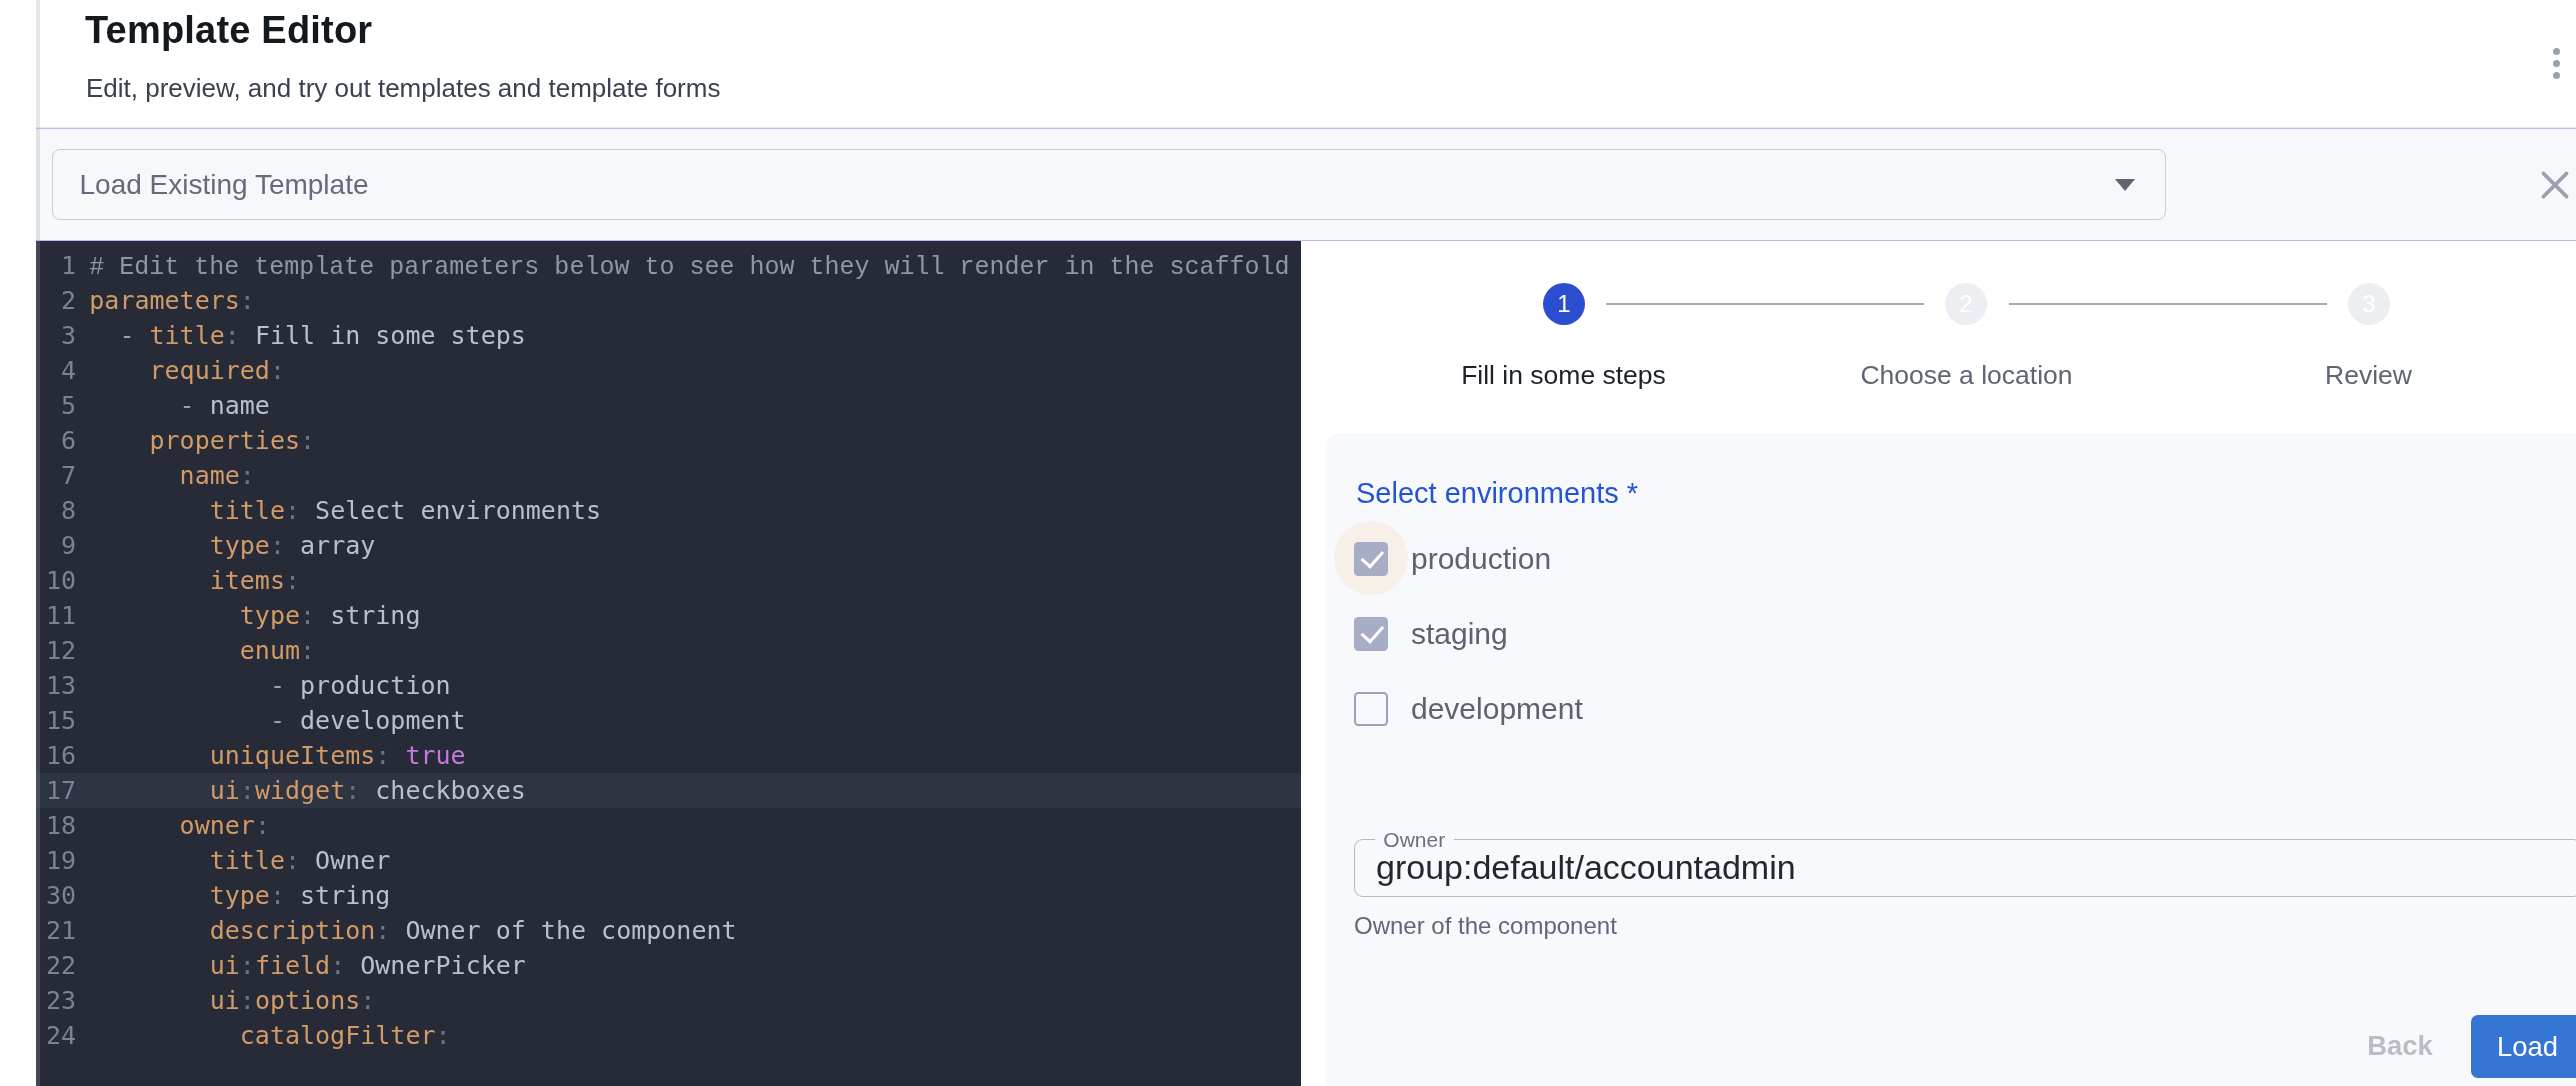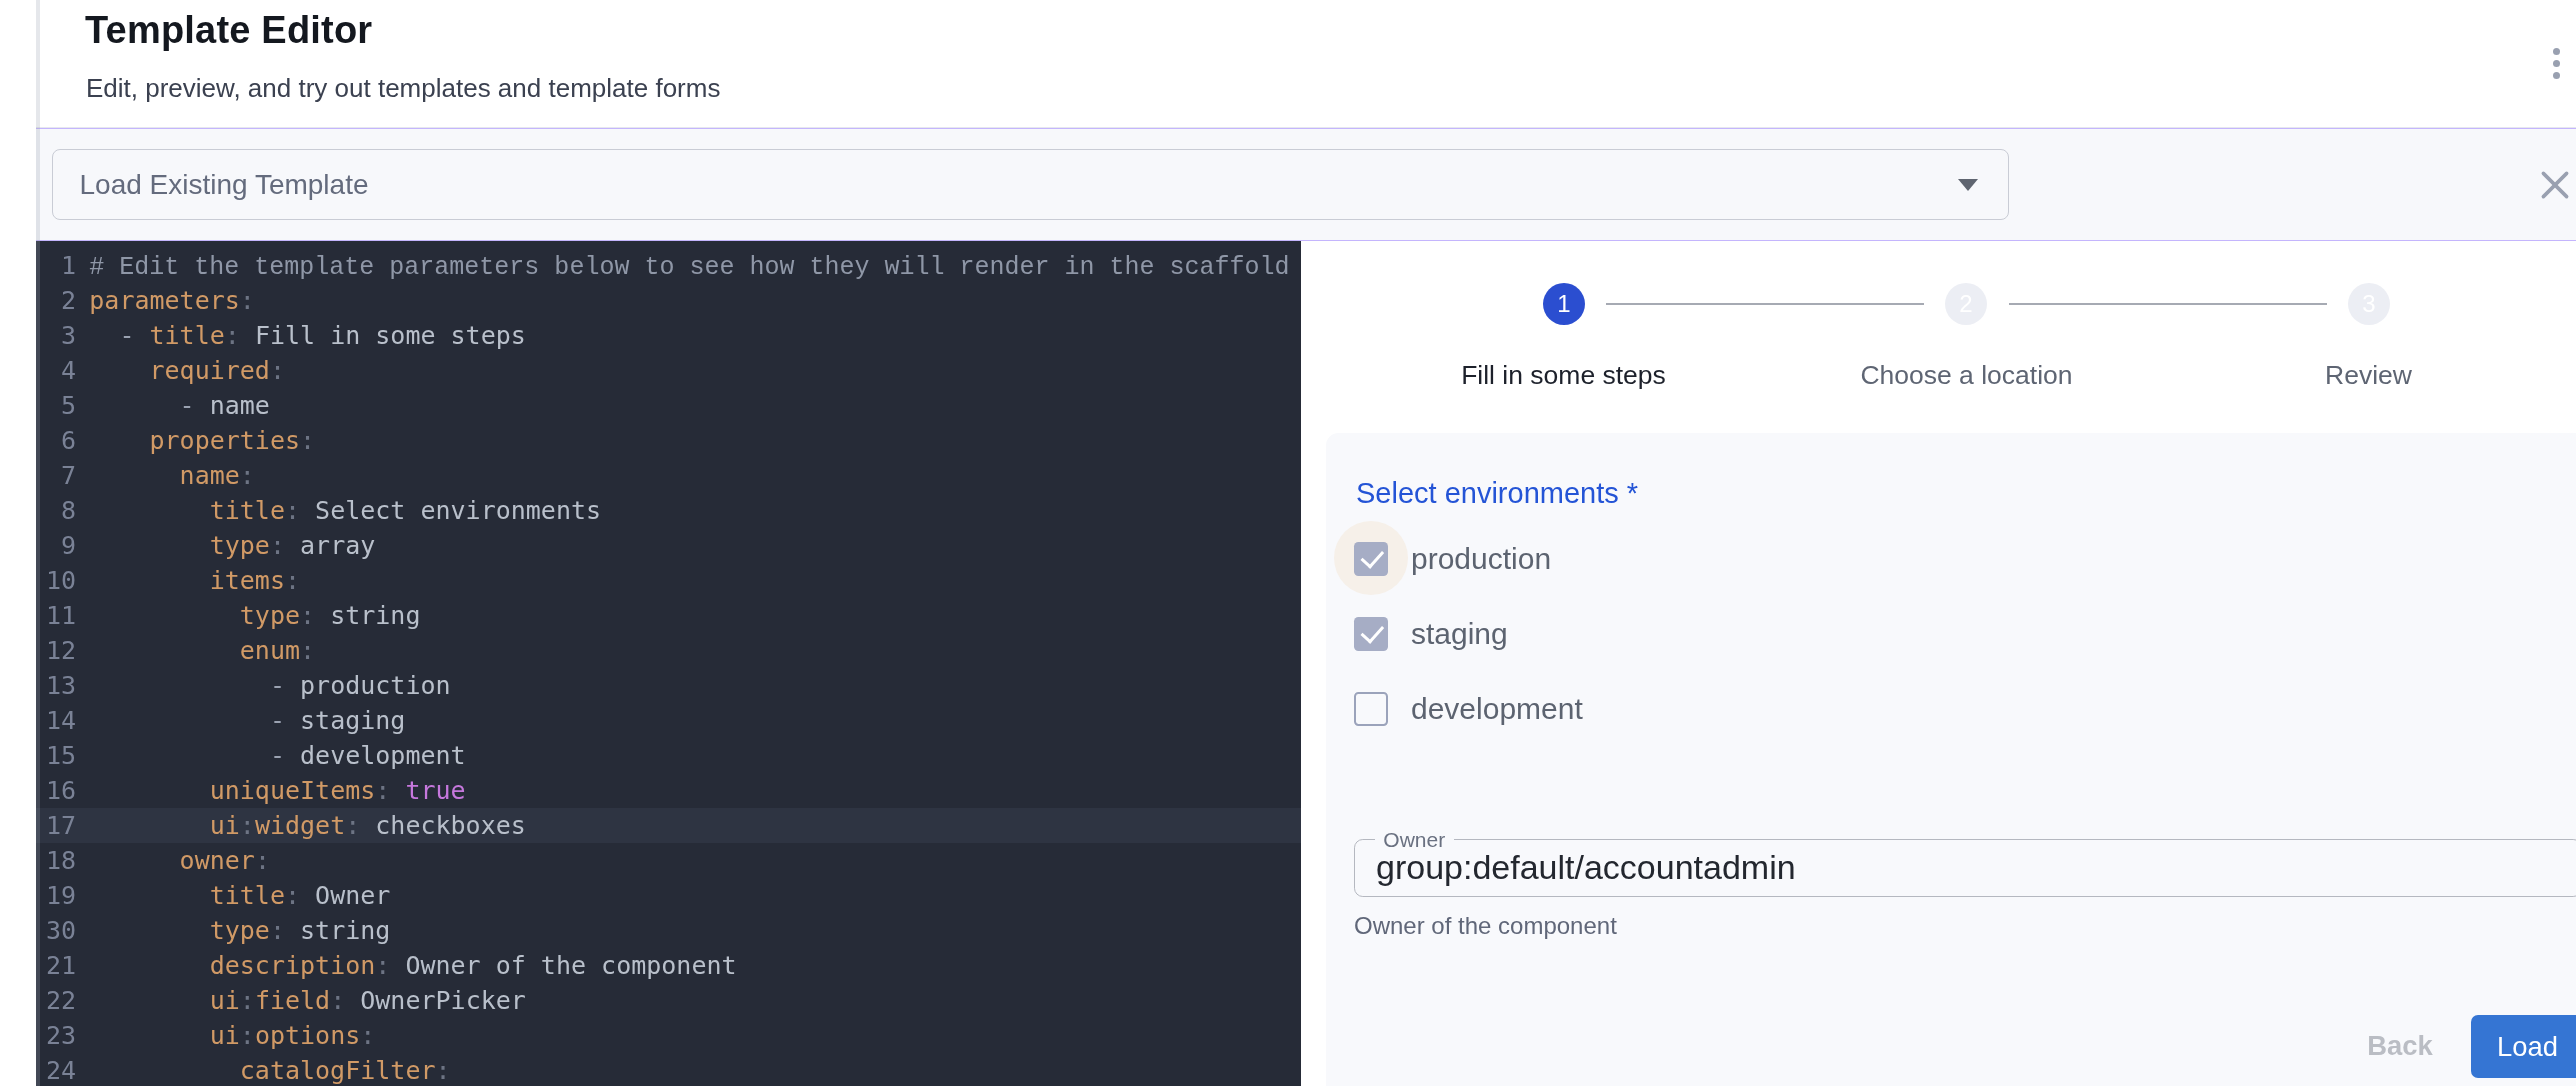--- a/index.html
+++ b/index.html
@@ -15,21 +15,21 @@
           border-bottom:1.8px solid var(--divider);}
   .page-title{position:absolute;left:49px;top:8.8px;font-size:38px;font-weight:bold;
               color:var(--title-text);margin:0;letter-spacing:0.2px;}
   .page-subtitle{position:absolute;left:50px;top:73px;font-size:26px;color:var(--subtitle-text);margin:0;}
   .kebab-btn{position:absolute;left:2495px;top:35px;width:50px;height:57px;border:none;background:none;
              cursor:pointer;display:flex;flex-direction:column;align-items:center;justify-content:center;padding:0;}
   .kebab-btn .dot{width:7px;height:7px;border-radius:50%;background:var(--icon-gray);margin:2.5px 0;}
 
   
   .toolbar{position:absolute;left:0;top:129px;width:2576px;height:111px;background:var(--strip-bg);}
-  .select-box{position:absolute;left:16px;top:19.5px;width:1957px;height:71px;box-sizing:border-box;
+  .select-box{position:absolute;left:16px;top:19.5px;width:2114px;height:71px;box-sizing:border-box;
               border:1.8px solid var(--select-border);border-radius:8px;cursor:pointer;padding-left:31px;}
   .select-text{position:absolute;left:26.5px;top:0;line-height:69px;font-size:28px;color:var(--select-text);}
   .caret{position:absolute;right:30px;top:29px;width:0;height:0;
          border-left:10.6px solid transparent;border-right:10.6px solid transparent;
          border-top:12.4px solid #5F6570;}
   .clear-btn{position:absolute;left:2498px;top:35px;width:42px;height:42px;border:none;background:none;
              cursor:pointer;padding:0;}
   .clear-btn svg{display:block;margin:auto;}
 
   
@@ -129,21 +129,20 @@
         <div class="code-line"><span class="gutter">4</span><span class="code-text"><span class="seg-w">    </span><span class="seg-k">required</span><span class="seg-p">:</span></span></div>
         <div class="code-line"><span class="gutter">5</span><span class="code-text"><span class="seg-w">      </span><span class="seg-d">- </span><span class="seg-v">name</span></span></div>
         <div class="code-line"><span class="gutter">6</span><span class="code-text"><span class="seg-w">    </span><span class="seg-k">properties</span><span class="seg-p">:</span></span></div>
         <div class="code-line"><span class="gutter">7</span><span class="code-text"><span class="seg-w">      </span><span class="seg-k">name</span><span class="seg-p">:</span></span></div>
         <div class="code-line"><span class="gutter">8</span><span class="code-text"><span class="seg-w">        </span><span class="seg-k">title</span><span class="seg-p">:</span><span class="seg-v"> Select environments</span></span></div>
         <div class="code-line"><span class="gutter">9</span><span class="code-text"><span class="seg-w">        </span><span class="seg-k">type</span><span class="seg-p">:</span><span class="seg-v"> array</span></span></div>
         <div class="code-line"><span class="gutter">10</span><span class="code-text"><span class="seg-w">        </span><span class="seg-k">items</span><span class="seg-p">:</span></span></div>
         <div class="code-line"><span class="gutter">11</span><span class="code-text"><span class="seg-w">          </span><span class="seg-k">type</span><span class="seg-p">:</span><span class="seg-v"> string</span></span></div>
         <div class="code-line"><span class="gutter">12</span><span class="code-text"><span class="seg-w">          </span><span class="seg-k">enum</span><span class="seg-p">:</span></span></div>
         <div class="code-line"><span class="gutter">13</span><span class="code-text"><span class="seg-w">            </span><span class="seg-d">- </span><span class="seg-v">production</span></span></div>
-        <div class="code-line"><span class="gutter">14</span><span class="code-text"><span class="seg-w">            </span><span class="seg-d">- </span><span class="seg-v">staging</span></span></div>
         <div class="code-line"><span class="gutter">15</span><span class="code-text"><span class="seg-w">            </span><span class="seg-d">- </span><span class="seg-v">development</span></span></div>
         <div class="code-line"><span class="gutter">16</span><span class="code-text"><span class="seg-w">        </span><span class="seg-k">uniqueItems</span><span class="seg-p">:</span><span class="seg-v"> </span><span class="seg-b">true</span></span></div>
         <div class="code-line active"><span class="gutter">17</span><span class="code-text"><span class="seg-w">        </span><span class="seg-k">ui</span><span class="seg-p">:</span><span class="seg-k">widget</span><span class="seg-p">:</span><span class="seg-v"> checkboxes</span></span></div>
         <div class="code-line"><span class="gutter">18</span><span class="code-text"><span class="seg-w">      </span><span class="seg-k">owner</span><span class="seg-p">:</span></span></div>
         <div class="code-line"><span class="gutter">19</span><span class="code-text"><span class="seg-w">        </span><span class="seg-k">title</span><span class="seg-p">:</span><span class="seg-v"> Owner</span></span></div>
         <div class="code-line"><span class="gutter">30</span><span class="code-text"><span class="seg-w">        </span><span class="seg-k">type</span><span class="seg-p">:</span><span class="seg-v"> string</span></span></div>
         <div class="code-line"><span class="gutter">21</span><span class="code-text"><span class="seg-w">        </span><span class="seg-k">description</span><span class="seg-p">:</span><span class="seg-v"> Owner of the component</span></span></div>
         <div class="code-line"><span class="gutter">22</span><span class="code-text"><span class="seg-w">        </span><span class="seg-k">ui</span><span class="seg-p">:</span><span class="seg-k">field</span><span class="seg-p">:</span><span class="seg-v"> OwnerPicker</span></span></div>
         <div class="code-line"><span class="gutter">23</span><span class="code-text"><span class="seg-w">        </span><span class="seg-k">ui</span><span class="seg-p">:</span><span class="seg-k">options</span><span class="seg-p">:</span></span></div>
         <div class="code-line"><span class="gutter">24</span><span class="code-text"><span class="seg-w">          </span><span class="seg-k">catalogFilter</span><span class="seg-p">:</span></span></div>

